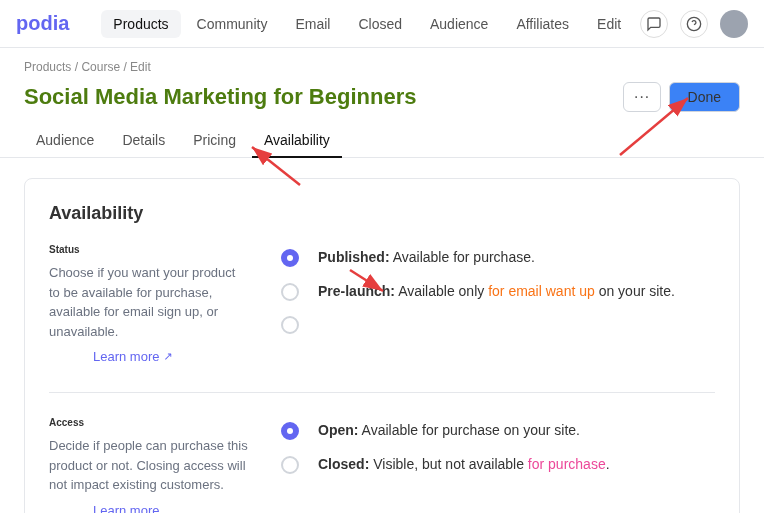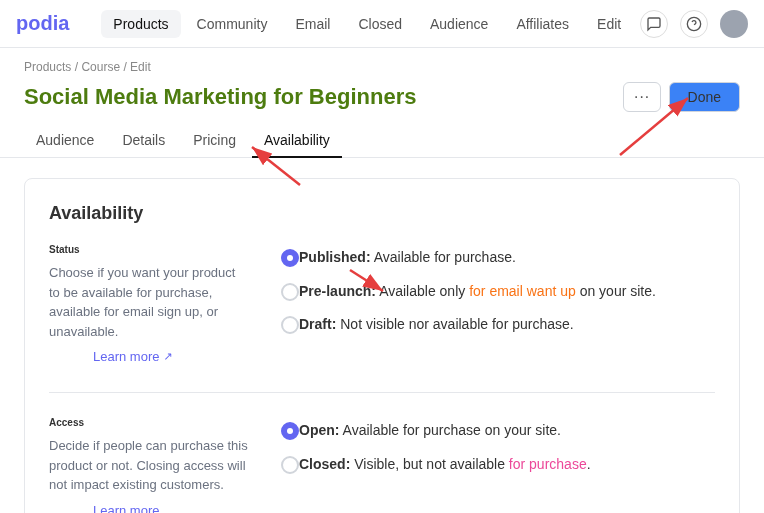--- a/index.html
+++ b/index.html
@@ -57,21 +57,21 @@
     
     .section { display: flex; gap: 32px; margin-bottom: 28px; }
     .section-left { width: 200px; flex-shrink: 0; }
     .section-title { font-size: 10px; font-weight: 600; margin-bottom: 8px; }
     .section-desc { font-size: 13px; color: #6b7280; line-height: 1.5; }
     .learn-more { display: inline-flex; align-items: center; gap: 4px; color: #6366f1; font-size: 13px; margin-top: 8px; cursor: pointer; text-decoration: none; margin-left: 44px; }
     .learn-more .arrow { font-size: 11px; }
     .section-right { flex: 1; padding-top: 4px; }
 
     
-    .radio-option { display: flex; align-items: flex-start; gap: 0; margin-bottom: 14px; }
+    .radio-option { display: flex; align-items: flex-start; gap: 19px; margin-bottom: 14px; }
     .radio-circle {
       width: 18px; height: 18px; border-radius: 50%; border: 2px solid #d1d5db;
       flex-shrink: 0; margin-top: 1px; display: flex; align-items: center; justify-content: center;
     }
     .radio-circle.selected { border-color: #6366f1; background: #6366f1; }
     .radio-circle.selected::after { content: ''; width: 6px; height: 6px; border-radius: 50%; background: #fff; }
     .radio-label { font-size: 14px; color: #333; line-height: 1.4; }
     .radio-label strong { font-weight: 600; }
 
     
@@ -156,23 +156,20 @@
 
         <div class="radio-option">
           <div class="radio-circle"></div>
           <div class="radio-label">
             <strong>Pre-launch:</strong> Available only <span style="color:#f97316;">for email want up</span> on your site.
           </div>
         </div>
 
         <div class="radio-option">
           <div class="radio-circle"></div>
-          <div class="radio-label">
-            <strong>Draft:</strong> Not visible nor available for purchase.
-          </div>
         </div>
       </div>
     </div>
 
     <hr class="divider">
 
     <div class="section">
       <div class="section-left">
         <div class="section-title">Access</div>
         <div class="section-desc">Decide if people can purchase this product or not. Closing access will not impact existing customers.</div>

